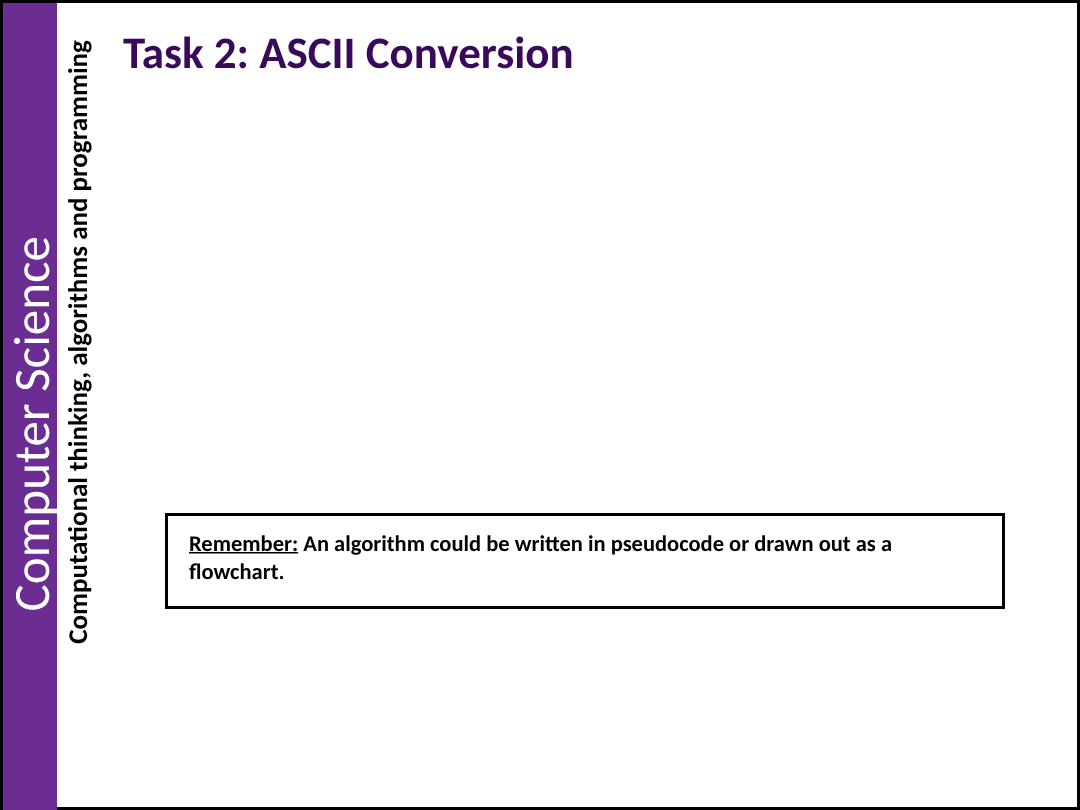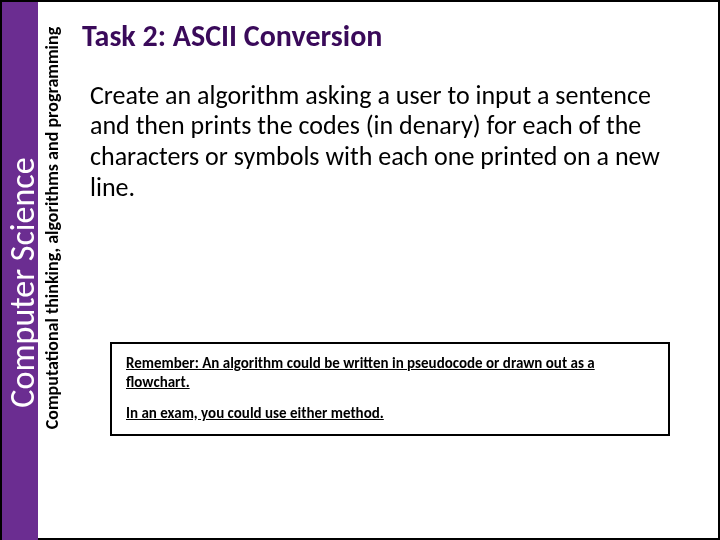--- a/index.html
+++ b/index.html
@@ -71,37 +71,35 @@
     background: #fff;
     padding: 10px 14px 12px 14px;
   }
   .callout p {
     font-size: 15px;
     color: #000;
     line-height: 1.25;
   }
   .callout p + p { margin-top: 12px; }
   .remember-label { font-weight: 700; text-decoration: underline; }
-  .bold { font-weight: 700; text-decoration: underline; }
+  .bold { font-weight: 700; }
 </style>
 </head>
 <body>
 
 <div class="slide">
 
   <div class="sidebar-strip"></div>
 
   <div class="sidebar-label-main">Computer Science</div>
   <div class="sidebar-label-sub">Computational thinking, algorithms and programming</div>
 
   <div class="content">
     <h1 class="title">Task 2: ASCII Conversion</h1>
-    <p class="body-text">Create an algorithm asking a user to input a sentence and then prints the codes (in denary) for each of the characters or symbols with each one printed on a new line.</p>
   </div>
 
   <div class="callout">
     <p class="bold">
       <span class="remember-label">Remember:</span><span>  An algorithm could be written in pseudocode or drawn out as a flowchart.</span>
     </p>
-    <p class="bold">In an exam, you could use either method.</p>
   </div>
 
 </div>
 
 </body></html>

